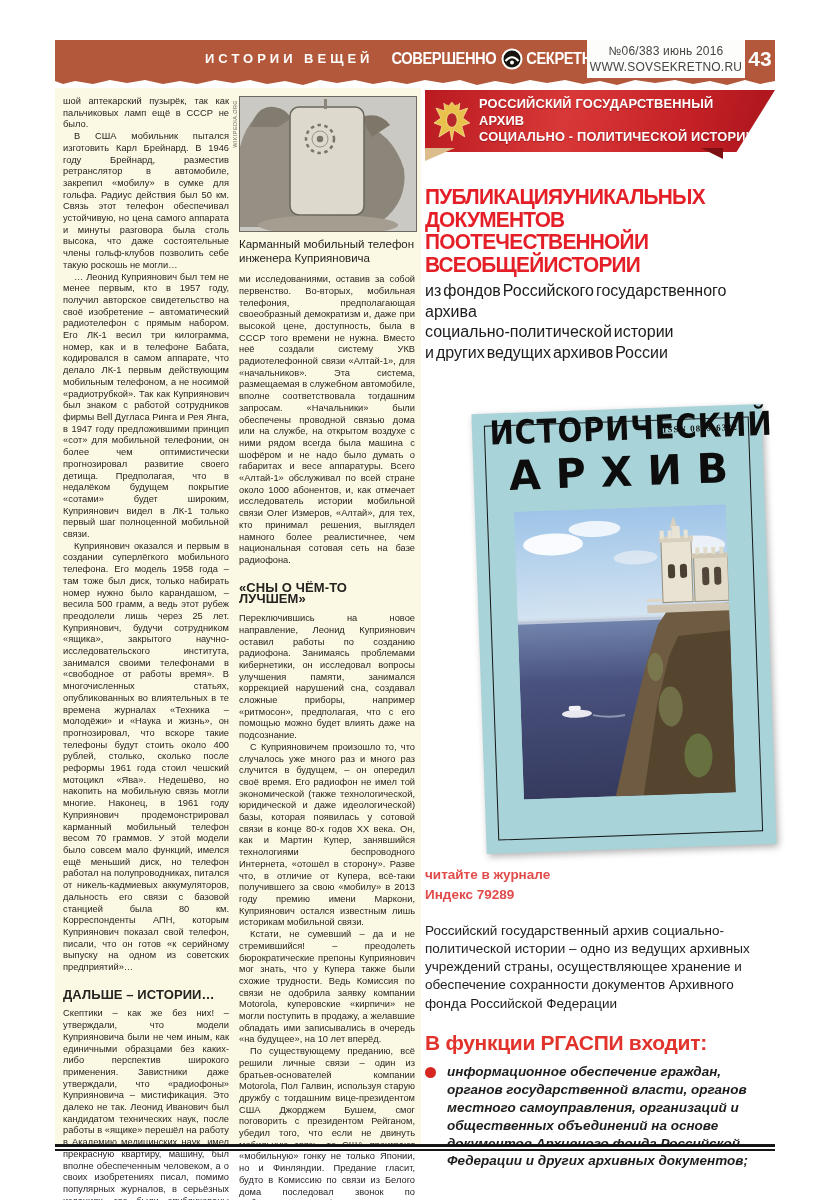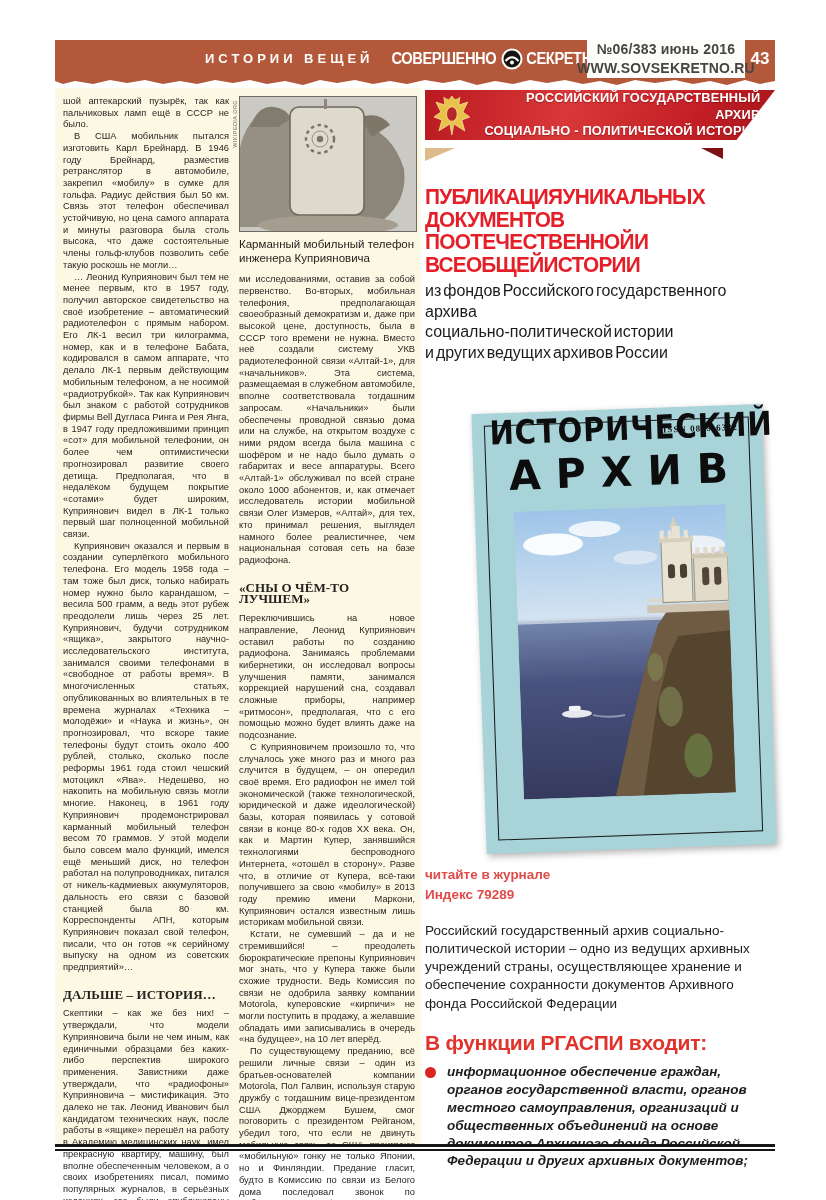--- a/index.html
+++ b/index.html
@@ -12,47 +12,47 @@
 
   
   .masthead{position:absolute;left:0;top:0;width:720px;height:38px;background:#b3583a;color:#fff;}
   .torn{position:absolute;left:0;top:38px;width:720px;height:8px;display:block;}
   .mh-section{position:absolute;left:150px;top:0;height:38px;line-height:38px;
     font-size:13px;font-weight:700;letter-spacing:4px;color:#fdfdfb;}
   .mh-logo{position:absolute;left:332px;top:0;height:38px;display:flex;align-items:center;gap:0;}
   .mh-logo .word{font-size:16px;font-weight:900;letter-spacing:-0.5px;transform:scaleX(.92);color:#fff;}
   .mh-issue-box{position:absolute;left:532px;top:0;width:158px;height:38px;background:#fdfdfb;
     display:flex;flex-direction:column;justify-content:center;align-items:center;}
-  .mh-issue-box div{font-size:14px;font-weight:700;color:#474542;line-height:1.35;letter-spacing:.2px;}
+  .mh-issue-box div{font-size:12px;font-weight:400;color:#474542;line-height:1.35;letter-spacing:.2px;}
   .mh-page-num{position:absolute;right:0;top:0;width:30px;height:38px;line-height:38px;text-align:center;
-    font-size:17px;font-weight:700;color:#fdfdfb;}
+    font-size:21px;font-weight:700;color:#fdfdfb;}
 
   
   .article-panel{position:absolute;left:0;top:48px;width:366px;height:1056px;background:#fbf8e3;
     display:flex;gap:10px;padding:8px 0 0 8px;box-sizing:border-box;}
   .col{color:#2a2523;font-size:9.3px;line-height:11.7px;text-align:justify;}
   .col1{width:166px;}
   .col2{width:176px;}
   .col p{margin:0;}
   .p-ind{text-indent:11px;}
-  .art-h{font-size:13px;font-weight:800;color:#262220;margin:15px 0 8px 0;text-align:left;letter-spacing:.1px;font-family:Liberation Serif, serif;}
+  .art-h{font-size:13px;font-weight:800;color:#262220;margin:15px 0 8px 0;text-align:left;letter-spacing:.1px;}
   .figure{position:relative;margin:0 0 6px 0;}
   .photo-frame{display:block;border:1px solid #6e6a62;}
   .photo-credit{position:absolute;left:-9px;top:4px;font-size:5.5px;color:#6f6b62;letter-spacing:.4px;
     writing-mode:vertical-rl;transform:rotate(180deg);}
   .caption{font-size:11.5px;font-weight:400;line-height:1.18;color:#262220;margin:4px 0 9px 0;text-align:left;}
 
   
   .right-col{position:absolute;left:370px;top:48px;width:350px;}
 
   .banner{position:relative;height:74px;}
-  .banner-main{position:absolute;left:0;top:2px;width:350px;height:50px;
+  .banner-main{position:absolute;left:0;top:2px;width:350px;height:62px;
     background:linear-gradient(105deg,#b91a20 0%,#d93838 40%,#c42026 75%,#a8151b 100%);
     clip-path:polygon(0 0,100% 0,89% 100%,0 100%);
-    display:flex;align-items:center;gap:7px;padding-left:7px;box-sizing:border-box;text-align:right;}
+    display:flex;align-items:center;gap:7px;padding-left:7px;box-sizing:border-box;}
   .banner-fold-left{position:absolute;left:0;top:60px;width:0;height:0;
     border-top:13px solid #dcbc8a;border-right:30px solid transparent;}
   .banner-fold-right{position:absolute;left:276px;top:60px;width:0;height:0;
     border-top:11px solid #7e1014;border-left:22px solid transparent;}
   .banner-text{color:#fff;font-weight:800;font-size:13.5px;line-height:1.25;letter-spacing:.2px;
     transform:scaleX(.95);transform-origin:left;text-shadow:0 1px 1px rgba(80,0,0,.4);}
 
   .pub-title{margin-top:24px;color:#e51f28;font-weight:800;font-size:21.5px;line-height:1.05;
     letter-spacing:-0.8px;word-spacing:-5px;transform:scaleX(.97);transform-origin:left;}
   .pub-sub{margin-top:5px;color:#1c1c1a;font-size:16px;line-height:1.28;word-spacing:-2.5px;}
@@ -105,21 +105,21 @@
   <svg class="torn" viewBox="0 0 720 8" preserveAspectRatio="none">
     <path fill="#b3583a" d="M0,0 H720 V3 L705,6 L690,2 L672,7 L655,3 L638,6 L620,2 L600,5 L580,2 L562,7 L545,3 L528,6 L510,2 L492,5 L475,2 L458,6 L440,3 L422,7 L405,2 L388,5 L370,2 L352,6 L335,3 L318,6 L300,2 L282,5 L265,2 L248,7 L230,3 L212,6 L195,2 L178,5 L160,2 L142,6 L125,3 L108,6 L90,2 L72,5 L55,2 L38,6 L20,3 L8,6 L0,3 Z"></path>
   </svg>
 
   <div class="article-panel">
     <div class="col col1">
       <p>шой аптекарский пузырёк, так как пальчиковых ламп ещё в СССР не было.</p>
       <p class="p-ind">В США мобильник пытался изготовить Карл Брейнард. В 1946 году Брейнард, разместив ретранслятор в автомобиле, закрепил «мобилу» в сумке для гольфа. Радиус действия был 50 км. Связь этот телефон обеспечивал устойчивую, но цена самого аппарата и минуты разговора была столь высока, что даже состоятельные члены гольф-клубов позволить себе такую роскошь не могли…</p>
       <p class="p-ind">… Леонид Куприянович был тем не менее первым, кто в 1957 году, получил авторское свидетельство на своё изобретение – автоматический радиотелефон с прямым набором. Его ЛК-1 весил три килограмма, номер, как и в телефоне Бабата, кодировался в самом аппарате, что делало ЛК-1 первым действующим мобильным телефоном, а не носимой «радиотрубкой». Так как Куприянович был знаком с работой сотрудников фирмы Bell Дугласа Ринга и Рея Янга, в 1947 году предложившими принцип «сот» для мобильной телефонии, он более чем оптимистически прогнозировал развитие своего детища. Предполагая, что в недалёком будущем покрытие «сотами» будет широким, Куприянович видел в ЛК-1 только первый шаг полноценной мобильной связи.</p>
       <p class="p-ind">Куприянович оказался и первым в создании суперлёгкого мобильного телефона. Его модель 1958 года – там тоже был диск, только набирать номер нужно было карандашом, – весила 500 грамм, а ведь этот рубеж преодолели лишь через 25 лет. Куприянович, будучи сотрудником «ящика», закрытого научно-исследовательского института, занимался своими телефонами в «свободное от работы время». В многочисленных статьях, опубликованных во влиятельных в те времена журналах «Техника – молодёжи» и «Наука и жизнь», он прогнозировал, что вскоре такие телефоны будут стоить около 400 рублей, столько, сколько после реформы 1961 года стоил чешский мотоцикл «Ява». Недешёво, но накопить на мобильную связь могли многие. Наконец, в 1961 году Куприянович продемонстрировал карманный мобильный телефон весом 70 граммов. У этой модели было совсем мало функций, имелся ещё меньший диск, но телефон работал на полупроводниках, питался от никель-кадмиевых аккумуляторов, дальность его связи с базовой станцией была 80 км. Корреспонденты АПН, которым Куприянович показал свой телефон, писали, что он готов «к серийному выпуску на одном из советских предприятий»…</p>
-      <h3 class="art-h">ДАЛЬШЕ – ИСТОРИЯ…</h3>
+      <h3 class="art-h">ДАЛЬШЕ – ИСТОРИИ…</h3>
       <p>Скептики – как же без них! – утверждали, что модели Куприяновича были не чем иным, как единичными образцами без каких-либо перспектив широкого применения. Завистники даже утверждали, что «радиофоны» Куприяновича – мистификация. Это далеко не так. Леонид Иванович был кандидатом технических наук, после работы в «ящике» перешёл на работу в Академию медицинских наук, имел прекрасную квартиру, машину, был вполне обеспеченным человеком, а о своих изобретениях писал, помимо популярных журналов, в серьёзных изданиях, где были опубликованы принципиальные схемы радиофонов. Да и то, что на его радиофоны имелись авторские свидетельства, советский аналог патента, говорит о многом.</p>
 
     </div>
 
     <div class="col col2">
       <div class="figure">
         <span class="photo-credit">WIKIPEDIA.ORG</span>
         <svg class="photo-frame" width="176" height="134" viewBox="0 0 176 134">
           <rect width="176" height="134" fill="#cbc9c3"></rect>
           <path d="M0 50 Q8 18 30 14 Q46 12 56 24 L60 130 L0 130 Z" fill="#968f84"></path>

